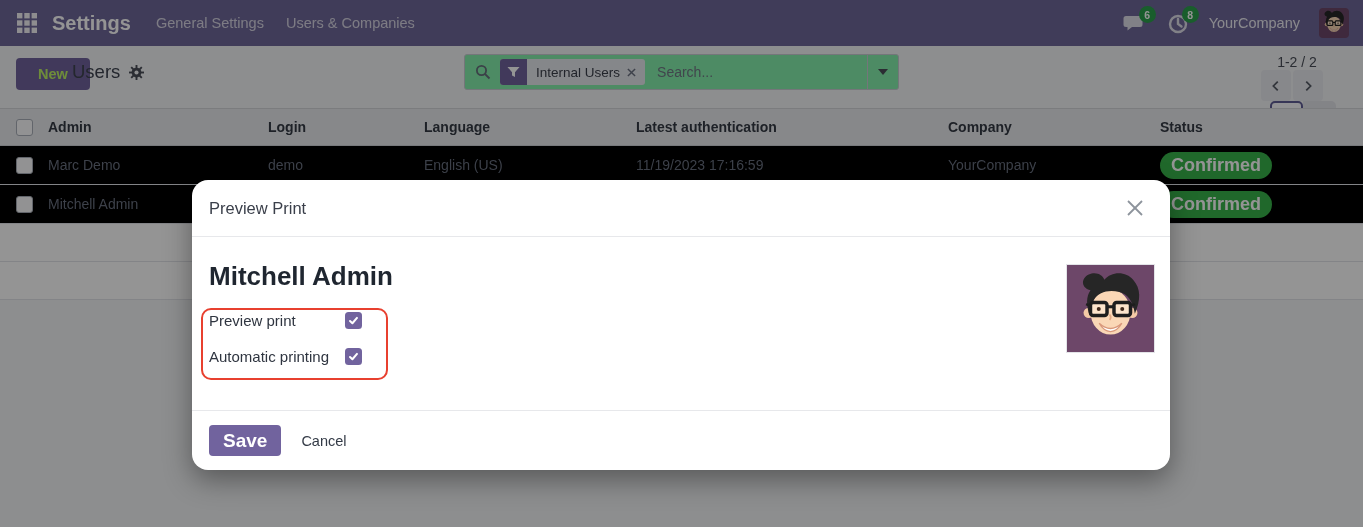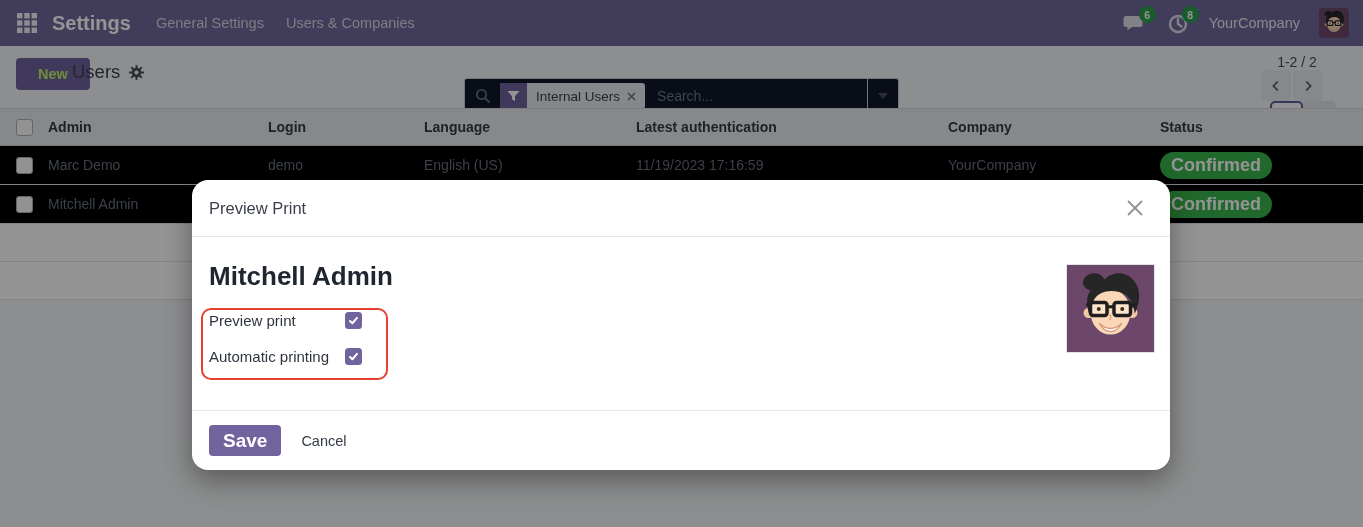--- a/index.html
+++ b/index.html
@@ -17,21 +17,21 @@
   .nav-company{color:rgba(255,255,255,0.88);font-size:14.5px;}
   .nav-avatar{width:30px;height:30px;border-radius:4px;overflow:hidden;cursor:pointer;flex:0 0 auto;}
 
   
   .control-panel{position:absolute;top:46px;left:0;right:0;height:57px;background:#f3f4f6;}
   .btn-new{position:absolute;left:16px;top:12px;background:#71639e;color:#bef264;border:none;border-radius:4px;height:32px;padding:0 22px;font-size:14.5px;font-weight:600;font-family:inherit;cursor:pointer;}
   .breadcrumb{position:absolute;left:72px;top:15px;display:flex;align-items:center;gap:9px;}
   .breadcrumb-title{font-size:18.5px;color:#3e4450;}
   .gear{cursor:pointer;display:flex;}
 
-  .searchbar{position:absolute;left:464px;top:8px;width:435px;height:36px;background:#0f172a;border:1px solid #c9ccd2;border-radius:3px;box-sizing:border-box;display:flex;align-items:center;cursor:text;margin-top:24px;}
+  .searchbar{position:absolute;left:464px;top:8px;width:435px;height:36px;background:#86efac;border:1px solid #c9ccd2;border-radius:3px;box-sizing:border-box;display:flex;align-items:center;cursor:text;}
   .search-icon{margin-left:10px;display:flex;}
   .facet{display:flex;align-items:stretch;height:26px;margin-left:9px;border-radius:3px;overflow:hidden;background:#e6e8ee;}
   .facet-icon{background:#71639e;width:27px;display:flex;align-items:center;justify-content:center;}
   .facet-label{display:flex;align-items:center;padding:0 7px 0 9px;font-size:13.5px;color:#3a3f4a;}
   .facet-remove{display:flex;align-items:center;padding-right:9px;cursor:pointer;}
   .search-placeholder{margin-left:12px;font-size:14px;color:#707885;}
   .search-caret{margin-left:auto;align-self:stretch;width:30px;border-left:1px solid #c9ccd2;display:flex;align-items:center;justify-content:center;cursor:pointer;}
   .caret-down{width:0;height:0;border-left:5px solid transparent;border-right:5px solid transparent;border-top:6px solid #4a4f58;}
 
   .cp-right{position:absolute;right:18px;top:8px;height:36px;display:flex;align-items:center;flex-direction:column;}

